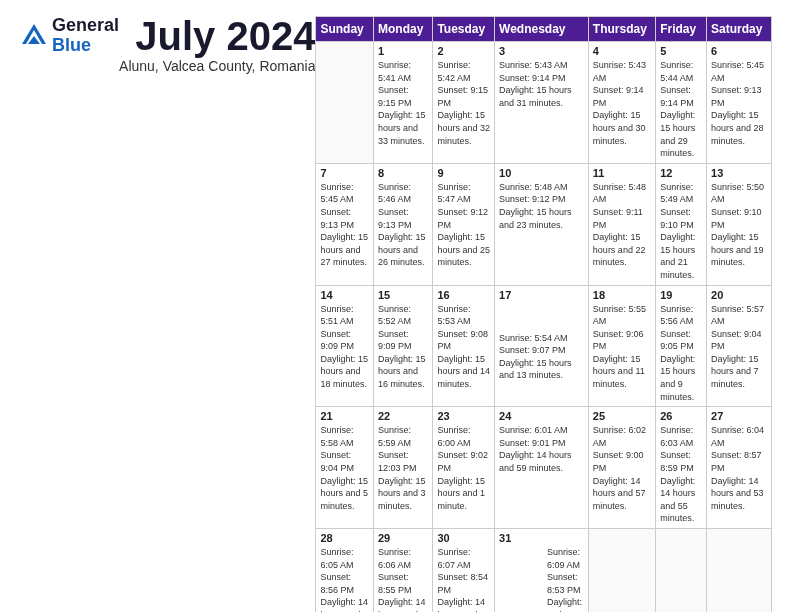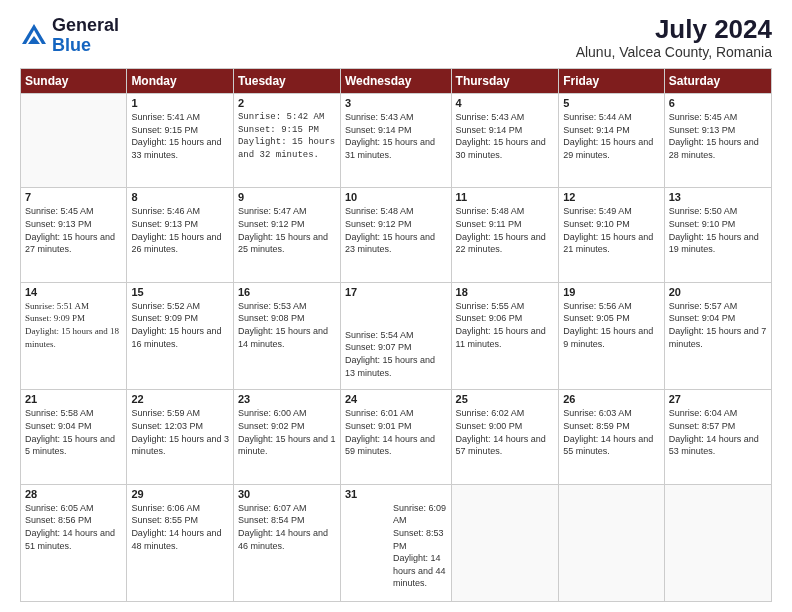--- a/index.html
+++ b/index.html
@@ -8,21 +8,21 @@
       background: #fff;
       width: 792px;
       height: 612px;
       overflow: hidden;
     }
     .page {
       width: 792px;
       height: 612px;
       padding: 16px 20px 10px 20px;
       display: flex;
-      flex-direction: column;
+      flex-direction: row;
     }
     .header {
       display: flex;
       align-items: flex-start;
       justify-content: space-between;
       margin-bottom: 8px;
     }
     .logo {
       display: flex;
       align-items: center;
@@ -44,37 +44,37 @@
     }
     .logo-icon {
       width: 28px;
       height: 28px;
       margin-right: 4px;
     }
     .title-block {
       text-align: right;
     }
     .month-title {
-      font-size: 26px;
+      font-size: 40px;
       font-weight: bold;
       color: #1a1a2e;
       line-height: 1;
     }
     .location {
       font-size: 14px;
       color: #333;
       margin-top: 2px;
     }
     .calendar {
       width: 100%;
       border-collapse: collapse;
       flex: 1;
     }
     .calendar th {
-      background-color: #7f1d1d;
+      background-color: #4c1d95;
       color: #fff;
       font-size: 12px;
       font-weight: bold;
       padding: 5px 4px;
       text-align: left;
       border: 1px solid #ccc;
     }
     .calendar td {
       vertical-align: top;
       border: 1px solid #ccc;
@@ -137,21 +137,21 @@
     <tr>
           <td class="empty-cell"></td>
           <td>
             <span class="day-number">1</span>
             <div class="day-info" style="white-space: pre-line;">Sunrise: 5:41 AM
 Sunset: 9:15 PM
 Daylight: 15 hours and 33 minutes.</div>
           </td>
           <td>
             <span class="day-number">2</span>
-            <div class="day-info" style="white-space: pre-line; font-family: Liberation Mono, monospace;">Sunrise: 5:42 AM
+            <div class="day-info" style="white-space: pre-line;">Sunrise: 5:42 AM
 Sunset: 9:15 PM
 Daylight: 15 hours and 32 minutes.</div>
           </td>
           <td>
             <span class="day-number">3</span>
             <div class="day-info" style="white-space: pre-line;">Sunrise: 5:43 AM
 Sunset: 9:14 PM
 Daylight: 15 hours and 31 minutes.</div>
           </td>
           <td>
@@ -213,21 +213,21 @@
           <td>
             <span class="day-number">13</span>
             <div class="day-info" style="white-space: pre-line;">Sunrise: 5:50 AM
 Sunset: 9:10 PM
 Daylight: 15 hours and 19 minutes.</div>
           </td>
         </tr>
         <tr>
           <td>
             <span class="day-number">14</span>
-            <div class="day-info" style="white-space: pre-line; font-family: Liberation Serif, serif;">Sunrise: 5:51 AM
+            <div class="day-info" style="white-space: pre-line;">Sunrise: 5:51 AM
 Sunset: 9:09 PM
 Daylight: 15 hours and 18 minutes.</div>
           </td>
           <td>
             <span class="day-number">15</span>
             <div class="day-info" style="white-space: pre-line;">Sunrise: 5:52 AM
 Sunset: 9:09 PM
 Daylight: 15 hours and 16 minutes.</div>
           </td>
           <td>

